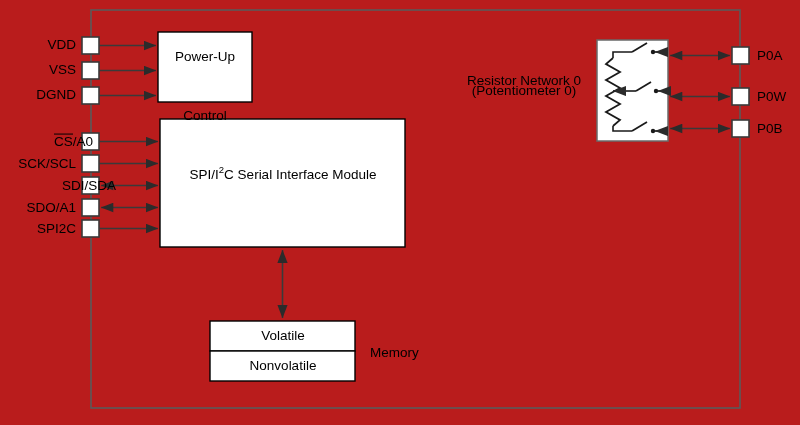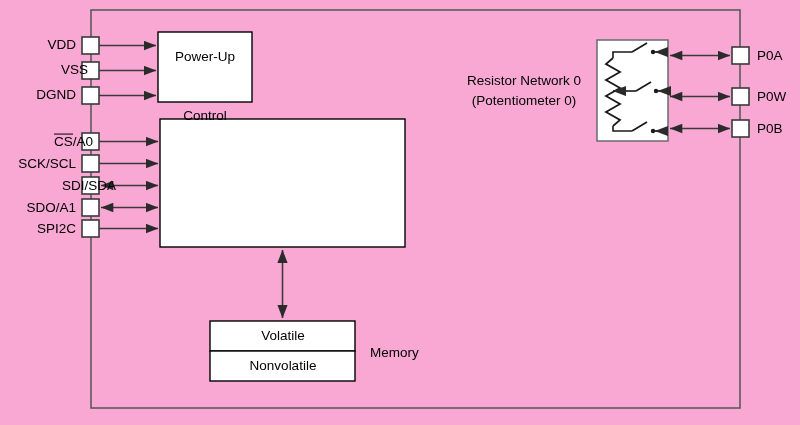--- a/index.html
+++ b/index.html
@@ -4,21 +4,21 @@
 <style>
   html, body {
     margin: 0;
     padding: 0;
     background: #ffffff;
   }
   #canvas {
     position: relative;
     width: 800px;
     height: 425px;
-    background: #f9a8d4;
+    background: #b91c1c;
     font-family: "Liberation Sans", sans-serif;
     overflow: hidden;
   }
   #svg-layer {
     position: absolute;
     left: 0;
     top: 0;
     width: 800px;
     height: 425px;
   }
@@ -138,38 +138,39 @@
       <rect x="732" y="88" width="17" height="17" fill="#fff" stroke="#3a3a3a" stroke-width="1.6"></rect>
       <rect x="732" y="120" width="17" height="17" fill="#fff" stroke="#3a3a3a" stroke-width="1.6"></rect>
     </g>
 
     <line x1="670" y1="55.5" x2="730" y2="55.5" stroke="#3a3a3a" stroke-width="1.5" marker-end="url(#arrEnd)" marker-start="url(#arrStart)"></line>
     <line x1="670" y1="96.5" x2="730" y2="96.5" stroke="#3a3a3a" stroke-width="1.5" marker-end="url(#arrEnd)" marker-start="url(#arrStart)"></line>
     <line x1="670" y1="128.5" x2="730" y2="128.5" stroke="#3a3a3a" stroke-width="1.5" marker-end="url(#arrEnd)" marker-start="url(#arrStart)"></line>
   </svg>
 
   <div class="lbl lbl-left" style="left:0px; top:45px; width:76px;">VDD</div>
-  <div class="lbl lbl-left" style="left:12px; top:70px; width:76px;text-align:right;">VSS</div>
+  <div class="lbl lbl-left" style="left:0px; top:70px; width:76px;text-align:right;">VSS</div>
   <div class="lbl lbl-left" style="left:0px; top:95px; width:76px;">DGND</div>
 
   <div class="lbl lbl-left" style="left:0px; top:142px; width:76px;padding-left:17px;"><span class="ovl">CS</span><span>/A0</span></div>
 
   <div class="lbl lbl-left" style="left:0px; top:164px; width:76px;">SCK/SCL</div>
   <div class="lbl lbl-left" style="left:0px; top:186px; width:76px;padding-left:40px;">SDI/SDA</div>
   <div class="lbl lbl-left" style="left:0px; top:208px; width:76px;">SDO/A1</div>
   <div class="lbl lbl-left" style="left:0px; top:229px; width:76px;">SPI2C</div>
 
   <div class="lbl lbl-right" style="left:757px; top:56px;">P0A</div>
   <div class="lbl lbl-right" style="left:757px; top:97px;">P0W</div>
   <div class="lbl lbl-right" style="left:757px; top:129px;">P0B</div>
 
   <div class="lbl lbl-center" style="left:205px; top:57px;">Power-Up</div>
   <div class="lbl lbl-center" style="left:205px; top:79px;margin-top:37px;">Control</div>
 
+  <div class="lbl lbl-center" style="left:283px; top:175px;"><span>SPI/I</span><sup class="sup2">2</sup><span>C Serial Interface Module</span></div>
 
   <div class="lbl lbl-center" style="left:283px; top:336px;">Volatile</div>
   <div class="lbl lbl-center" style="left:283px; top:366px;">Nonvolatile</div>
   <div class="lbl lbl-left" style="left:370px; top:353px; text-align:center;">Memory</div>
 
   <div class="lbl lbl-center" style="left:524px; top:81px;">Resistor Network 0</div>
-  <div class="lbl lbl-center" style="left:524px; top:101px;">(Potentiometer 0)</div>
+  <div class="lbl lbl-center" style="left:524px; top:91px;">(Potentiometer 0)</div>
 
 </div>
 
 </body></html>

